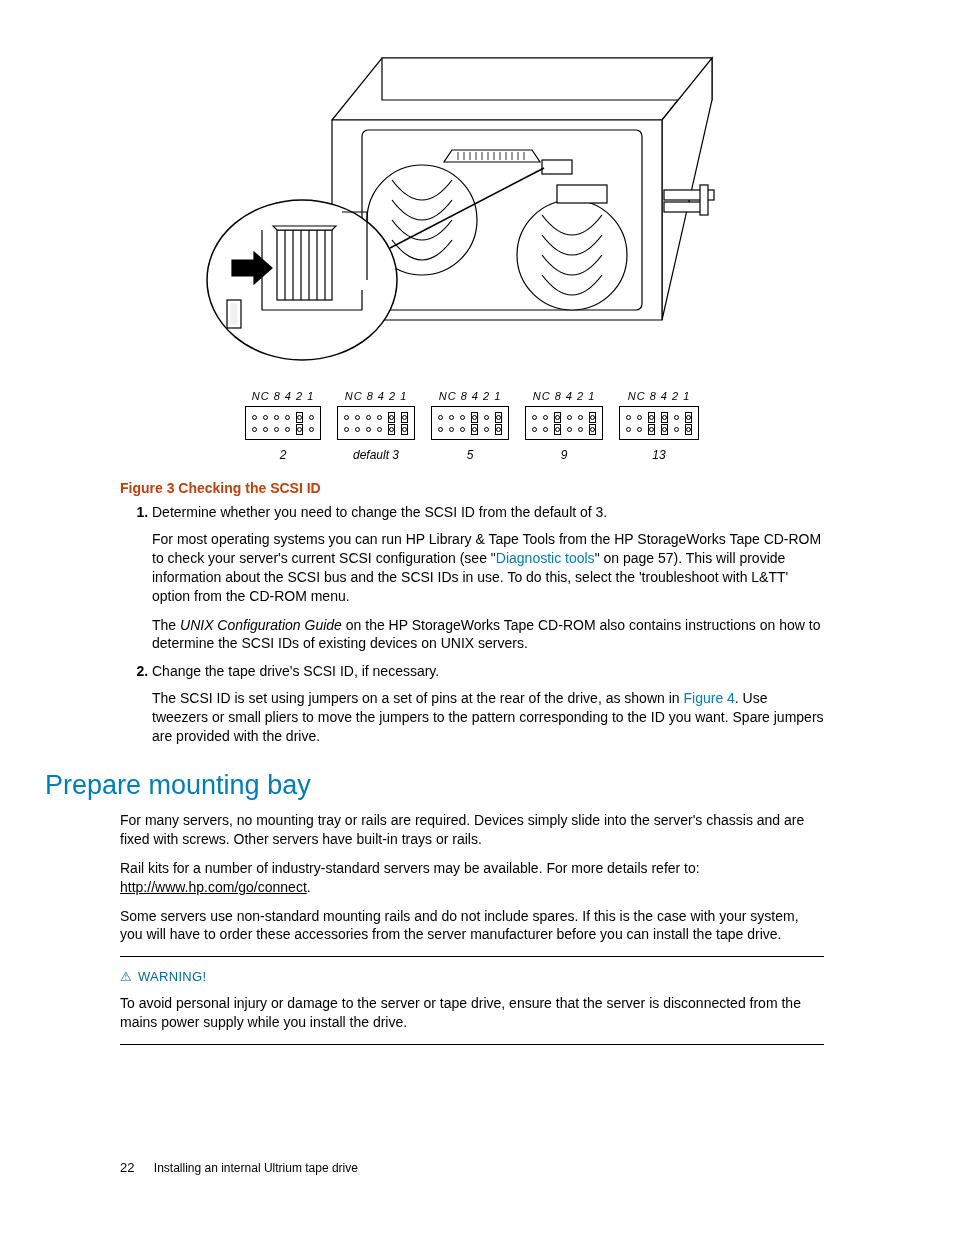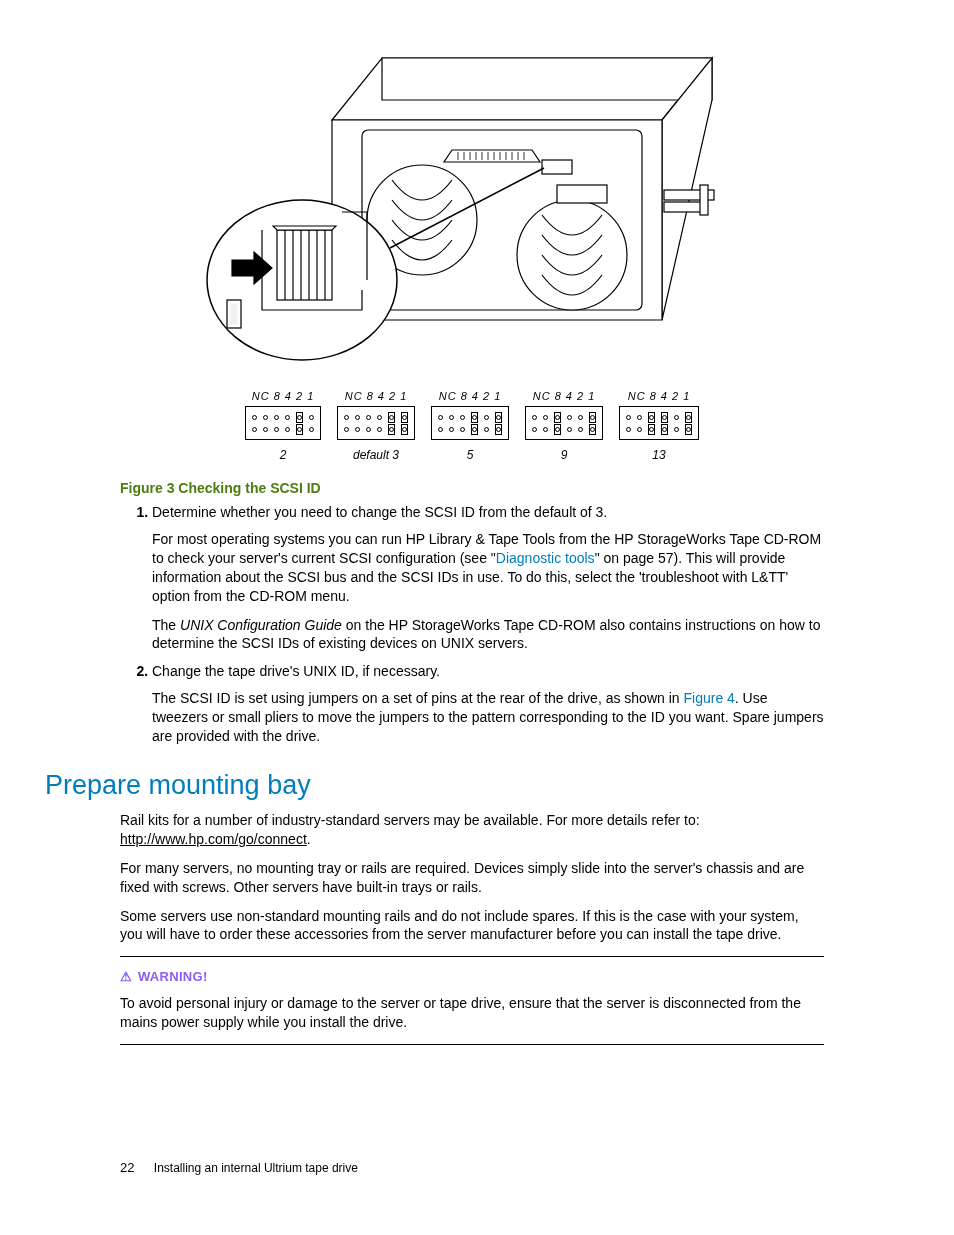--- a/index.html
+++ b/index.html
@@ -50,21 +50,21 @@
     width:5px; height:5px; border:1px solid #000; border-radius:50%;
     box-sizing:border-box;
   }
   .jumper {
     width:7px; height:11px; border:1px solid #000; display:flex;
     align-items:center; justify-content:center; box-sizing:border-box;
   }
   .jumper .pin { border-radius:50%; }
   .jlabel { font-size:12px; margin-top:8px; }
   .figure-caption {
-    color: #4d7c0f;
+    color: #c2410c;
     font-weight: bold;
     font-size: 14px;
     margin: 18px 0 8px 0;
   }
   ol.steps {
     margin: 0 0 0 10px;
     padding-left: 22px;
   }
   ol.steps > li { margin-bottom: 6px; }
   ol.steps > li::marker { font-weight: bold; }
@@ -73,22 +73,22 @@
   .ulink { text-decoration: underline; color:#000;}
   h1.section {
     color: #007dba;
     font-weight: normal;
     font-size: 27px;
     margin: 24px 0 6px -75px;
   }
   .body-text p { line-height: 1.35; margin: 10px 0; }
   .rule { border:0; border-top:1px solid #000; margin: 12px 0; }
   .warning-head {
-    color: #8b5cf6;
-    font-weight: bold;
+    color: #0369a1;
+    font-weight: normal;
     font-size: 13px;
     letter-spacing: .3px;
   }
   .warning-head .tri {
     display:inline-block; margin-right:6px; font-size:13px;
   }
   .footer {
     position:absolute;
     left:120px;
     bottom:60px;
@@ -359,35 +359,35 @@
     <li>
       <span>Determine whether you need to change the SCSI ID from the default of 3.</span>
       <p>
         <span>For most operating systems you can run HP Library &amp; Tape Tools from the HP StorageWorks Tape CD-ROM to check your server's current SCSI configuration (see "</span><span class="link">Diagnostic tools</span><span>" on page 57). This will provide information about the SCSI bus and the SCSI IDs in use. To do this, select the 'troubleshoot with L&amp;TT' option from the CD-ROM menu.</span>
       </p>
       <p>
         <span>The </span><span class="italic">UNIX Configuration Guide</span><span> on the HP StorageWorks Tape CD-ROM also contains instructions on how to determine the SCSI IDs of existing devices on UNIX servers.</span>
       </p>
     </li>
     <li>
-      <span>Change the tape drive's UNIX ID, if necessary.</span>
+      <span>Change the tape drive's SCSI ID, if necessary.</span>
       <p>
         <span>The SCSI ID is set using jumpers on a set of pins at the rear of the drive, as shown in </span><span class="link">Figure 4</span><span>. Use tweezers or small pliers to move the jumpers to the pattern corresponding to the ID you want. Spare jumpers are provided with the drive.</span>
       </p>
     </li>
   </ol>
 
   <h1 class="section">Prepare mounting bay</h1>
 
   <div class="body-text">
+    <p>For many servers, no mounting tray or rails are required. Devices simply slide into the server's chassis and are fixed with screws. Other servers have built-in trays or rails.</p>
     <p>
       <span>Rail kits for a number of industry-standard servers may be available. For more details refer to: </span><br>
       <a class="ulink">http://www.hp.com/go/connect</a><span>.</span>
     </p>
-    <p>For many servers, no mounting tray or rails are required. Devices simply slide into the server's chassis and are fixed with screws. Other servers have built-in trays or rails.</p>
     <p>Some servers use non-standard mounting rails and do not include spares. If this is the case with your system, you will have to order these accessories from the server manufacturer before you can install the tape drive.</p>
 
     <hr class="rule">
     <div class="warning-head">
       <span class="tri">⚠</span><span>WARNING!</span>
     </div>
     <p>To avoid personal injury or damage to the server or tape drive, ensure that the server is disconnected from the mains power supply while you install the drive.</p>
     <hr class="rule">
   </div>
 

